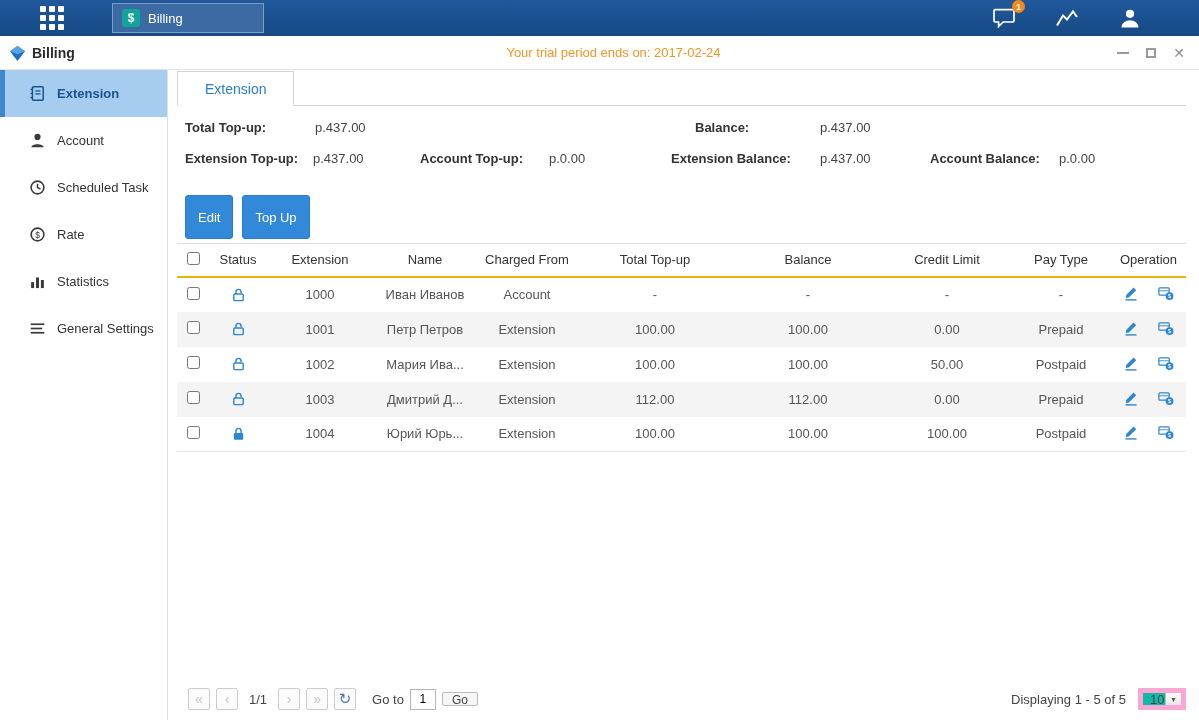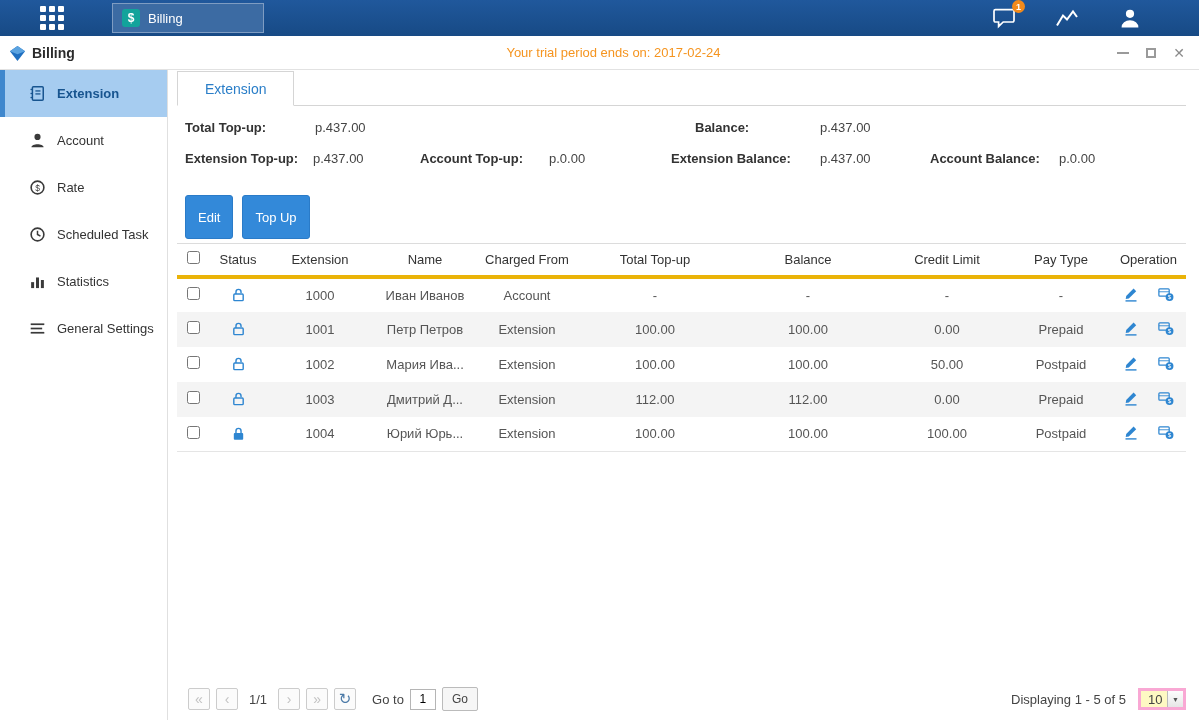--- a/index.html
+++ b/index.html
@@ -58,45 +58,45 @@
   .summary { position:absolute; top:36px; left:0; right:0; height:105px; }
   .sl { position:absolute; font-size:13px; font-weight:bold; color:#333; white-space:nowrap; }
   .sv { position:absolute; font-size:13px; color:#444; white-space:nowrap; }
 
   .actions { position:absolute; top:125px; left:17px; display:flex; gap:9px; }
   .btn-blue { height:44px; padding:0 12px; background:#3389d9; border:1px solid #2a7bc8; border-radius:3px;
               color:#fff; font-size:13px; font-family:inherit; cursor:pointer; }
 
   .table-wrap { position:absolute; top:173px; left:9px; right:13px; }
   table { width:100%; border-collapse:collapse; table-layout:fixed; }
-  thead th { height:33px; border-top:1px solid #dcdcdc; border-bottom:4px solid #eab308;
+  thead th { height:33px; border-top:1px solid #dcdcdc; border-bottom:2px solid #eab308;
              font-size:13px; font-weight:normal; color:#333; text-align:center; }
   tbody td { height:35px; font-size:13px; color:#555; text-align:center; overflow:hidden;
              white-space:nowrap; text-overflow:ellipsis; }
   tbody tr:nth-child(even) { background:#f4f4f4; }
   tbody tr:last-child td { border-bottom:1px solid #e5e5e5; }
   input[type=checkbox] { width:13px; height:13px; cursor:pointer; }
   .lockicon svg { width:15px; height:16px; color:#2e86d1; vertical-align:middle; }
   .opcell span { display:inline-flex; margin:0 8px; cursor:pointer; }
   .opcell svg { width:16px; height:16px; color:#2e86d1; }
 
   
   .pagination { position:absolute; bottom:6px; left:20px; right:13px; height:30px;
                 display:flex; align-items:center; gap:6px; font-size:13px; color:#444; }
   .pgbtn { width:22px; height:22px; border:1px solid #ccc; background:#fbfbfb; border-radius:2px;
            color:#c2c2c2; font-size:14px; display:flex; align-items:center; justify-content:center; cursor:pointer; }
   .pgbtn.refresh { color:#4d7ba8; font-size:15px; }
   .pg-ind { margin:0 5px; color:#444; }
   .goto-label { margin-left:10px; }
   .goto-input { width:26px; height:21px; border:1px solid #b5b5b5; text-align:center; font-size:12px;
                 font-family:inherit; }
-  .go-btn { height:24px; padding:0 9px; border:1px solid #bbb; background:#f6f6f6; border-radius:2px;
+  .go-btn { height:14px; padding:0 9px; border:1px solid #bbb; background:#f6f6f6; border-radius:2px;
             font-size:12px; color:#444; font-family:inherit; cursor:pointer; }
   .pg-right { margin-left:auto; display:flex; align-items:center; gap:12px; }
-  .pagesize { width:48px; height:22px; border:3px solid #f9a8d4; background:#fef9c3; display:flex;
+  .pagesize { width:48px; height:22px; border:5px solid #f9a8d4; background:#14b8a6; display:flex;
               align-items:center; justify-content:space-between; padding-left:7px; cursor:pointer; }
   .pagesize .arrowbox { width:16px; height:100%; border-left:1px solid #bbb;
                         background:linear-gradient(#fdfdfd,#e6e6e6); display:flex; align-items:center;
                         justify-content:center; font-size:7px; color:#555; }
 </style>
 </head>
 <body>
 
 <svg style="position:absolute;width:0;height:0;overflow:hidden" aria-hidden="true">
   <symbol id="i-chat" viewBox="0 0 24 22">
@@ -229,29 +229,29 @@
       <span>Extension</span>
     </div>
     <div class="side-item">
       <svg>
           <use href="#i-account"></use>
         </svg>
       <span>Account</span>
     </div>
     <div class="side-item">
       <svg>
+          <use href="#i-clock"></use>
+        </svg>
+      <span>Scheduled Task</span>
+    </div>
+    <div class="side-item">
+      <svg>
           <use href="#i-rate"></use>
         </svg>
       <span>Rate</span>
-    </div>
-    <div class="side-item">
-      <svg>
-          <use href="#i-clock"></use>
-        </svg>
-      <span>Scheduled Task</span>
     </div>
     <div class="side-item">
       <svg>
           <use href="#i-stats"></use>
         </svg>
       <span>Statistics</span>
     </div>
     <div class="side-item">
       <svg>
           <use href="#i-settings"></use>

